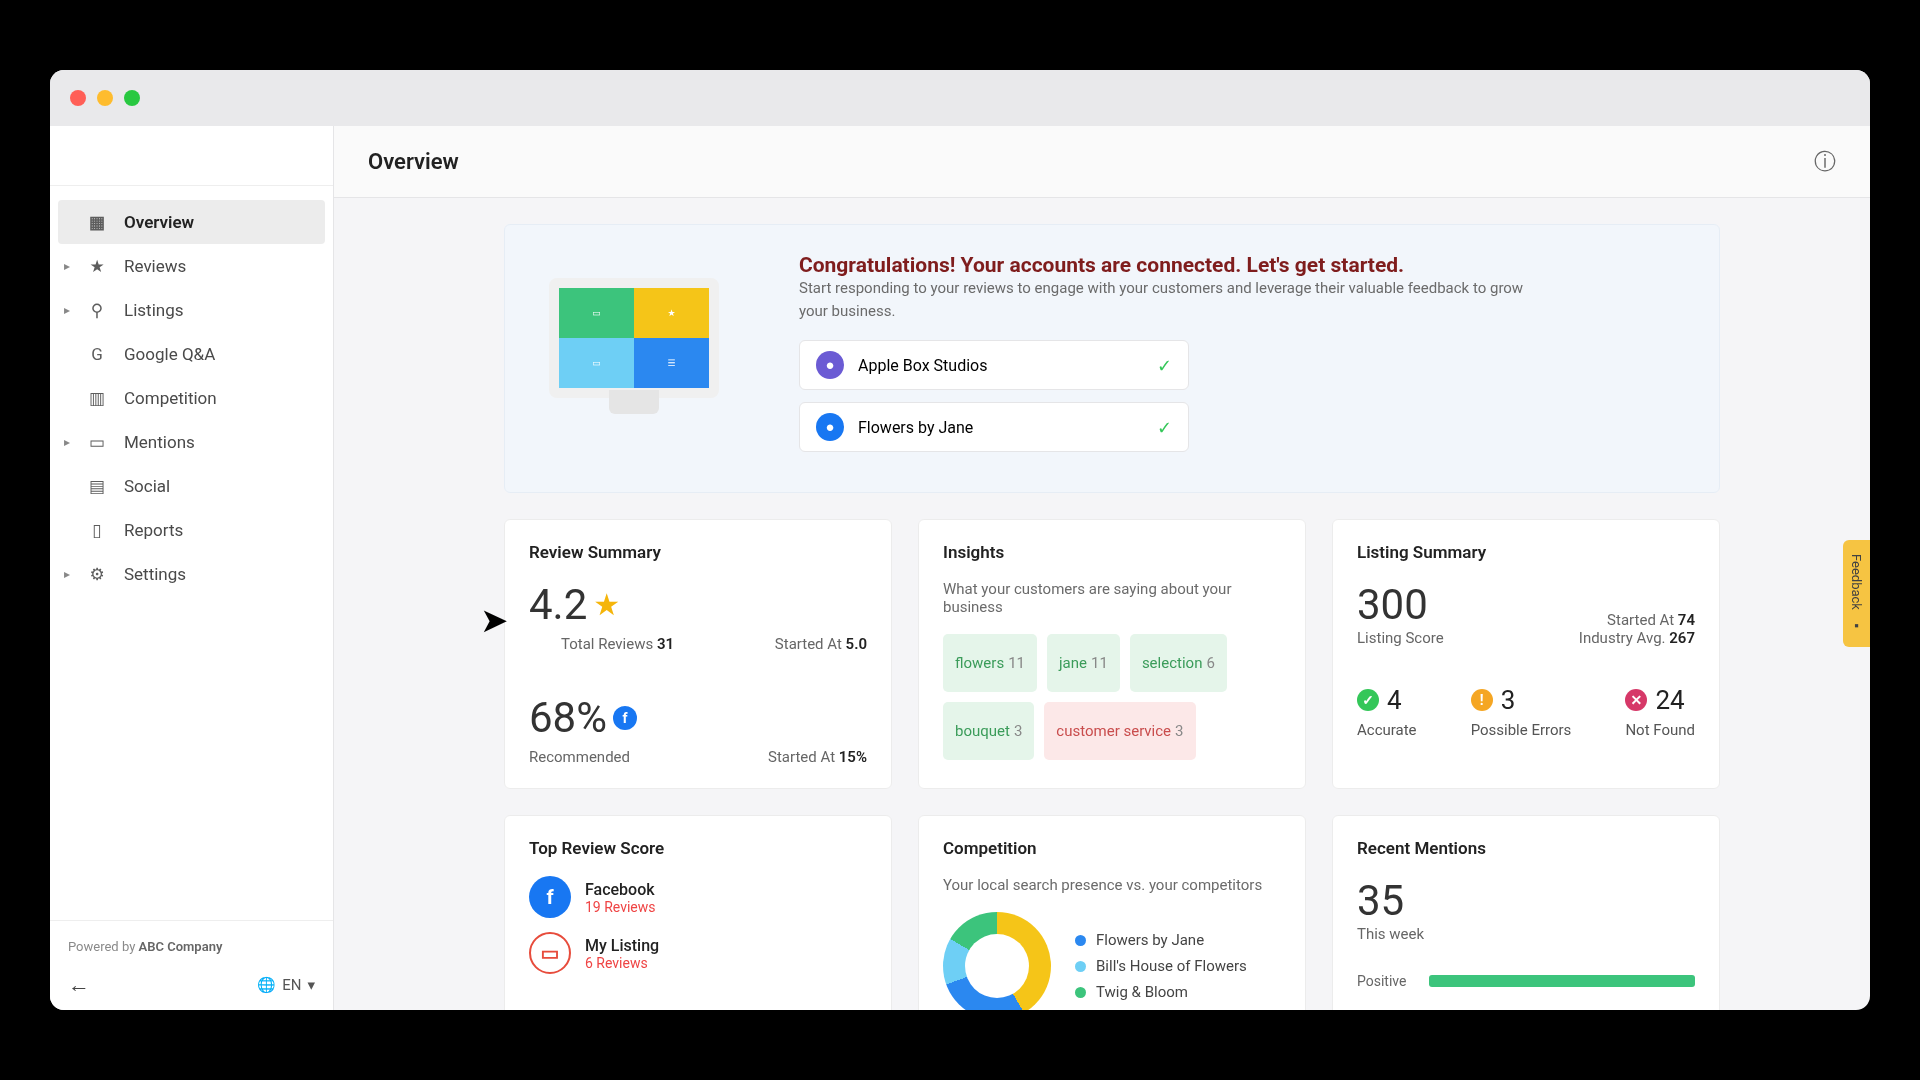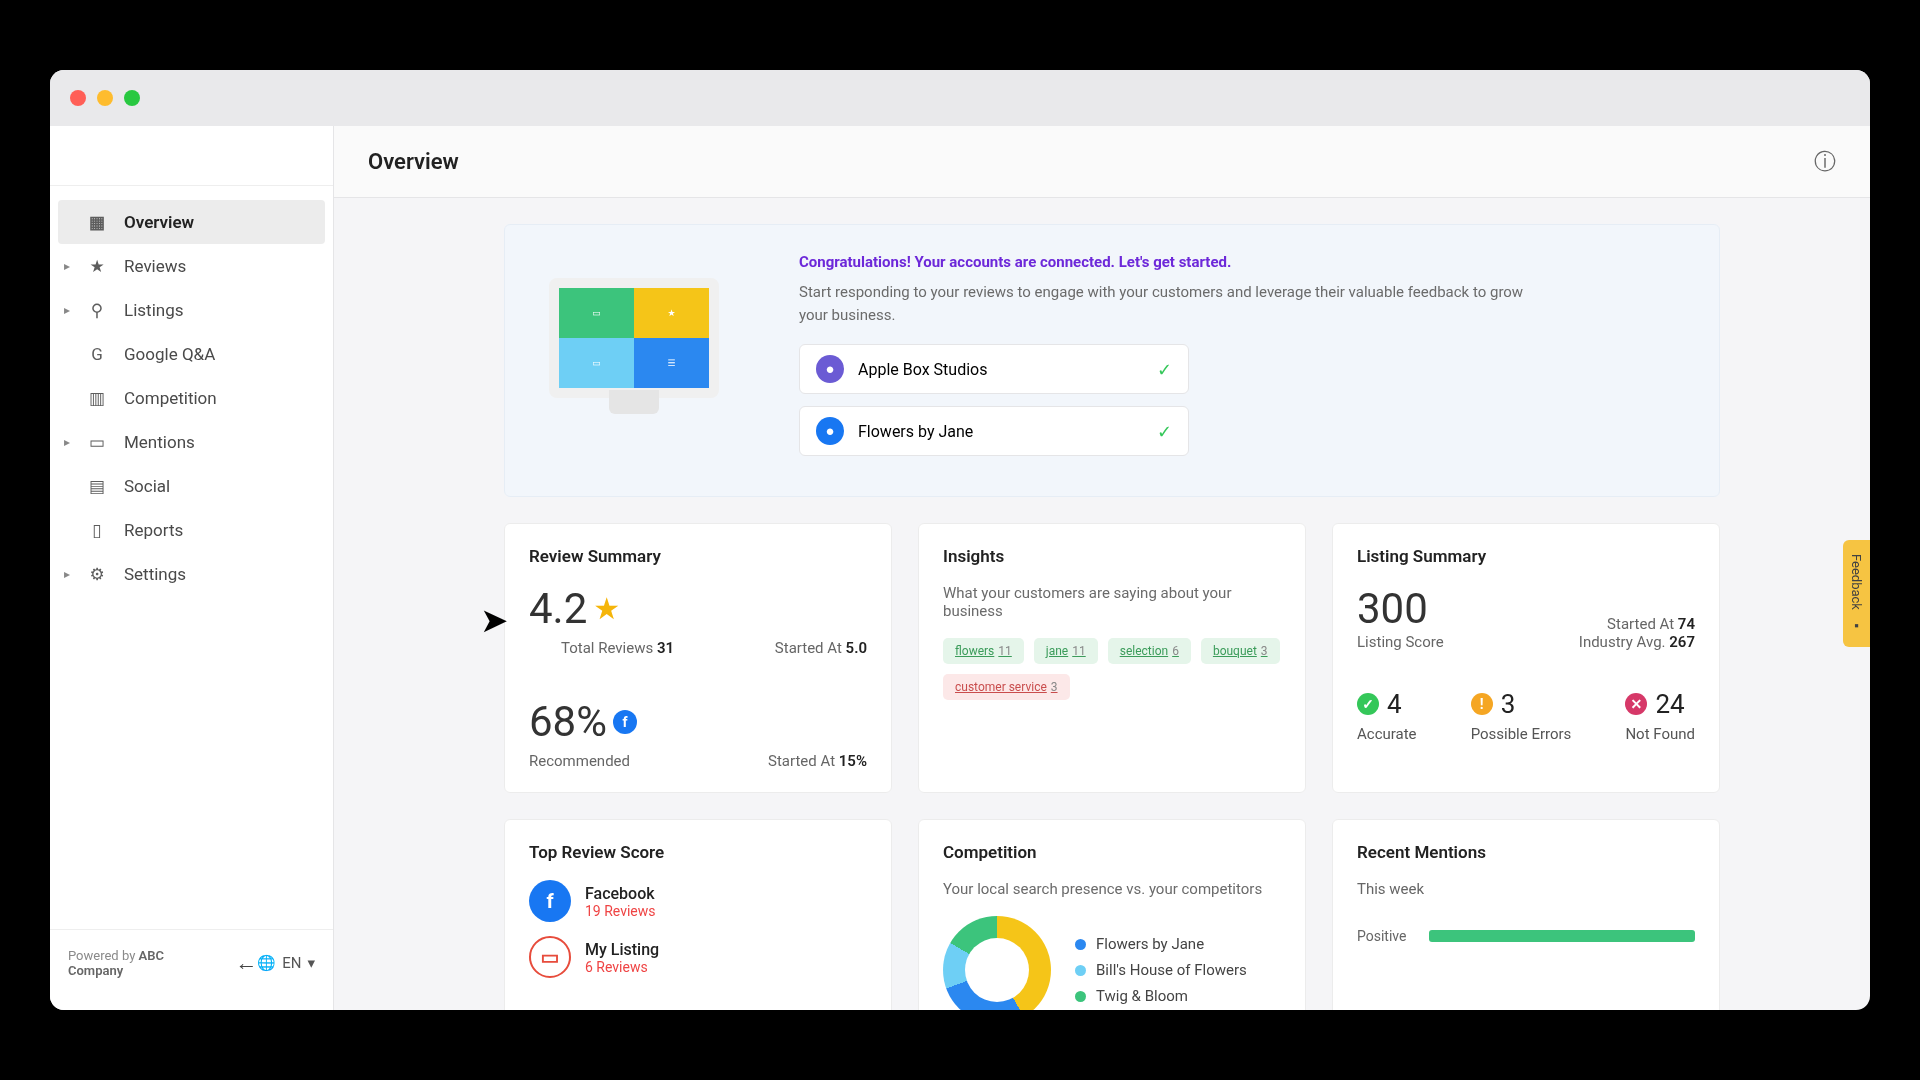--- a/index.html
+++ b/index.html
@@ -9,49 +9,49 @@
 .dot { width:16px; height:16px; border-radius:50%; }
 .dot.r{background:#ff5f57;} .dot.y{background:#febc2e;} .dot.g{background:#28c840;}
 .body { flex:1; display:flex; overflow:hidden; }
 .sidebar { width:284px; background:#fff; display:flex; flex-direction:column; border-right:1px solid #e5e5e7; }
 .sb-logo { height:60px; border-bottom:1px solid #eee; }
 .sb-nav { padding:14px 8px 10px 8px; flex:1; }
 .nav-item { display:flex; align-items:center; height:44px; padding:0 14px 0 28px; border-radius:4px; cursor:pointer; color:#4a4a4a; font-size:17px; position:relative; }
 .nav-item.active { background:#ececec; color:#222; font-weight:600; }
 .nav-item .chev { position:absolute; left:6px; font-size:12px; color:#888; }
 .nav-ico { width:22px; height:22px; margin-right:16px; display:flex; align-items:center; justify-content:center; color:#5d5d5d; }
-.sb-foot { padding:18px 18px 32px; border-top:1px solid #eee; display:flex; flex-direction:row; gap:18px; font-size:13px; color:#8a8a8a; }
+.sb-foot { padding:18px 18px 12px; border-top:1px solid #eee; display:flex; flex-direction:column; gap:18px; font-size:13px; color:#8a8a8a; }
 .powered b{color:#666;font-weight:600;}
 .sb-foot-row { display:flex; align-items:center; justify-content:space-between; }
 .lang { display:flex; align-items:center; gap:6px; color:#555; font-size:15px; }
 .main { flex:1; display:flex; flex-direction:column; overflow:hidden; }
 .header { height:72px; display:flex; align-items:center; justify-content:space-between; padding:0 34px; border-bottom:1px solid #e5e5e7; background:#fafafa; }
 .header h1 { font-size:22px; font-weight:600; color:#222; }
 .content { flex:1; overflow:auto; padding:26px 150px 0 170px; }
 .banner { background:#f2f6fb; border:1px solid #e6edf5; border-radius:6px; padding:28px 34px; display:flex; gap:70px; align-items:flex-start; margin-bottom:26px; }
 .banner-img { width:190px; height:170px; display:flex; align-items:center; justify-content:center; }
 .monitor { width:170px; height:120px; background:#fff; border-radius:8px; border:10px solid #f0f0f0; position:relative; }
 .monitor::after{content:'';position:absolute;left:50%;bottom:-26px;transform:translateX(-50%);width:50px;height:24px;background:#e5e5e5;border-radius:0 0 6px 6px;}
 .mon-grid{display:grid;grid-template-columns:1fr 1fr;grid-template-rows:1fr 1fr;height:100%;}
 .mon-grid div{display:flex;align-items:center;justify-content:center;font-size:9px;color:#fff;}
 .banner-txt { flex:1; }
-.banner-txt h2 { font-size:15px; color:#6d28d9; margin-bottom:10px; }
+.banner-txt h2 { font-size:21px; color:#7f1d1d; }
 .banner-txt p { font-size:15px; color:#6b6b6b; line-height:1.5; margin-bottom:18px; max-width:740px;}
 .acct { display:flex; align-items:center; background:#fff; border:1px solid #e5e5e7; border-radius:6px; padding:10px 16px; width:390px; margin-bottom:12px; gap:14px; }
 .acct-ico { width:28px; height:28px; border-radius:50%; display:flex; align-items:center; justify-content:center; font-size:15px; color:#fff; font-weight:700; }
 .acct .chk { margin-left:auto; color:#34c759; font-size:18px; }
 .cards { display:grid; grid-template-columns:repeat(3,1fr); gap:26px; }
 .card { background:#fff; border:1px solid #ececec; border-radius:6px; padding:22px 24px; }
 .card h3 { font-size:17px; font-weight:600; color:#222; margin-bottom:18px; }
 .big { font-size:42px; font-weight:400; color:#333; display:flex; align-items:center; gap:6px; }
 .row { display:flex; justify-content:space-between; align-items:baseline; font-size:15px; color:#666; }
 .row b { color:#222; font-weight:600; }
 .sub { font-size:15px; color:#6b6b6b; margin-bottom:18px; }
 .tags { display:flex; flex-wrap:wrap; gap:10px; }
-.tag { padding:6px 12px; border-radius:5px; font-size:12px;text-decoration:underline; }
+.tag { padding:20px 12px; border-radius:5px; font-size:15px; }
 .tag.green{background:#e5f5ea;color:#3b9c5a;} .tag.red{background:#fce8e8;color:#c94d4d;}
 .tag span{color:#888;margin-left:4px;}
 .ls-stats { display:flex; justify-content:space-between; margin-top:38px; }
 .ls-stat { display:flex; flex-direction:column; gap:6px; font-size:15px; color:#555; }
 .ls-stat .n { font-size:26px; color:#222; display:flex; align-items:center; gap:8px; }
 .badge{width:22px;height:22px;border-radius:50%;display:flex;align-items:center;justify-content:center;color:#fff;font-size:14px;font-weight:700;}
 .badge.ok{background:#34c759;} .badge.warn{background:#f5a623;} .badge.err{background:#d63868;}
 .site { display:flex; align-items:center; gap:14px; margin-bottom:14px; }
 .site-ico{width:42px;height:42px;border-radius:50%;display:flex;align-items:center;justify-content:center;color:#fff;font-weight:700;font-size:20px;}
 .site-ico.fb{background:#1877f2;} .site-ico.ml{background:#fff;border:2px solid #e74c3c;color:#e74c3c;}
@@ -265,20 +265,23 @@
               <div class="legend" id="legend">
                   <div><span class="lg-dot" style="background:#2b88f0"></span>Flowers by Jane</div>
                   <div><span class="lg-dot" style="background:#6ecff5"></span>Bill's House of Flowers</div>
                   <div><span class="lg-dot" style="background:#3cc47c"></span>Twig &amp; Bloom</div>
                 </div>
             </div>
           </div>
 
           <div class="card">
             <h3>Recent Mentions</h3>
+            <div class="big">
+                <span>35</span>
+              </div>
             <div style="font-size:15px;color:#666;margin-bottom:30px">This week</div>
             <div id="bars">
                 <div class="bar-row">
                   <span style="width:60px">Positive</span>
                   <div class="bar" style="background:#3cc47c;width:100%"></div>
                 </div>
               </div>
           </div>
         </div>
 

